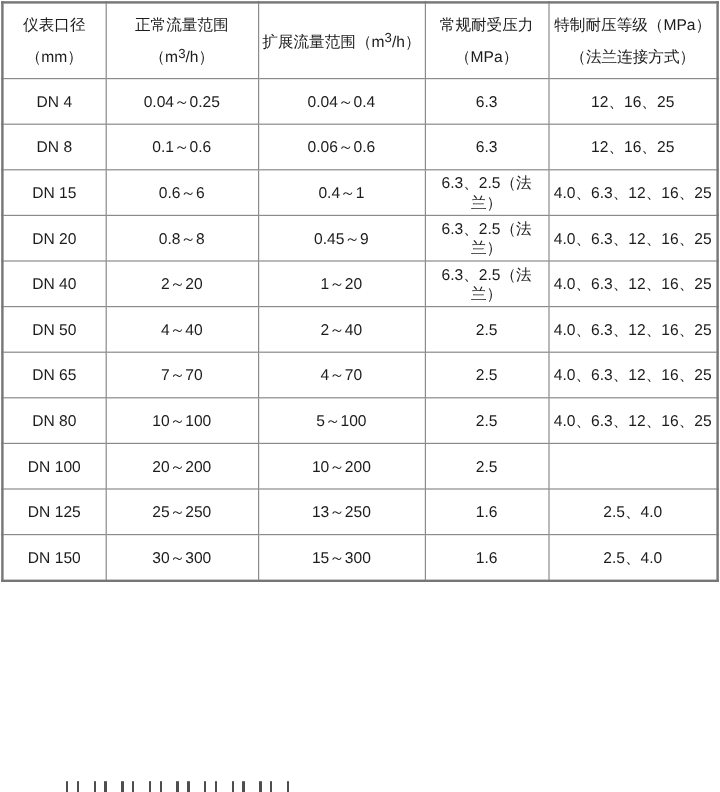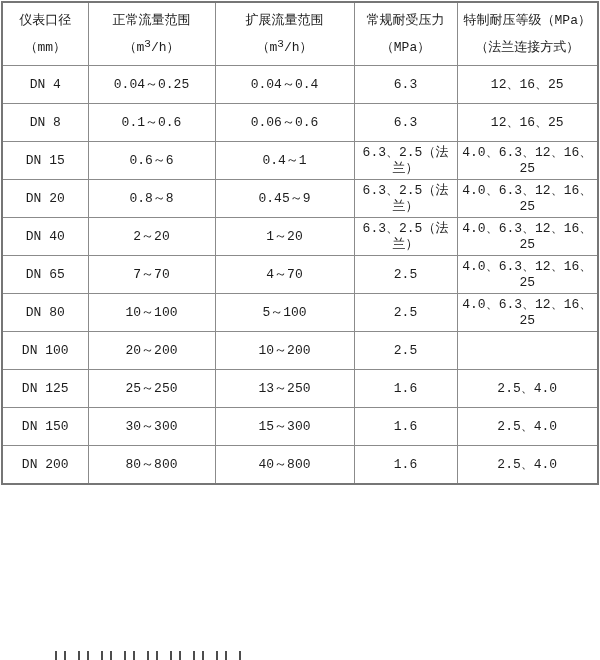--- a/index.html
+++ b/index.html
@@ -8,21 +8,20 @@
     width: 600px;
     height: 660px;
     background: #ffffff;
     font-family: "Liberation Sans", "DejaVu Sans", sans-serif;
     overflow: hidden;
   }
   .page {
     position: relative;
     width: 568px;
     height: 660px;
-    font-family: Liberation Mono, monospace;
   }
   table.spec {
     position: absolute;
     left: 1px;
     top: 1px;
     width: 597px;
     border-collapse: collapse;
     table-layout: fixed;
     border: 2px solid #767676;
   }
@@ -129,20 +128,27 @@
           <td>4.0、6.3、12、16、25</td>
         </tr>
         <tr>
           <td>DN 40</td>
           <td>2～20</td>
           <td>1～20</td>
           <td>6.3、2.5（法兰）</td>
           <td>4.0、6.3、12、16、25</td>
         </tr>
         <tr>
+          <td>DN 50</td>
+          <td>4～40</td>
+          <td>2～40</td>
+          <td>2.5</td>
+          <td>4.0、6.3、12、16、25</td>
+        </tr>
+        <tr>
           <td>DN 65</td>
           <td>7～70</td>
           <td>4～70</td>
           <td>2.5</td>
           <td>4.0、6.3、12、16、25</td>
         </tr>
         <tr>
           <td>DN 80</td>
           <td>10～100</td>
           <td>5～100</td>
@@ -163,25 +169,18 @@
           <td>1.6</td>
           <td>2.5、4.0</td>
         </tr>
         <tr>
           <td>DN 150</td>
           <td>30～300</td>
           <td>15～300</td>
           <td>1.6</td>
           <td>2.5、4.0</td>
         </tr>
-        <tr>
-          <td>DN 200</td>
-          <td>80～800</td>
-          <td>40～800</td>
-          <td>1.6</td>
-          <td>2.5、4.0</td>
-        </tr>
       </tbody>
   </table>
 
   <div class="clipped-fragment"></div>
 
 </div>
 
 </body></html>

